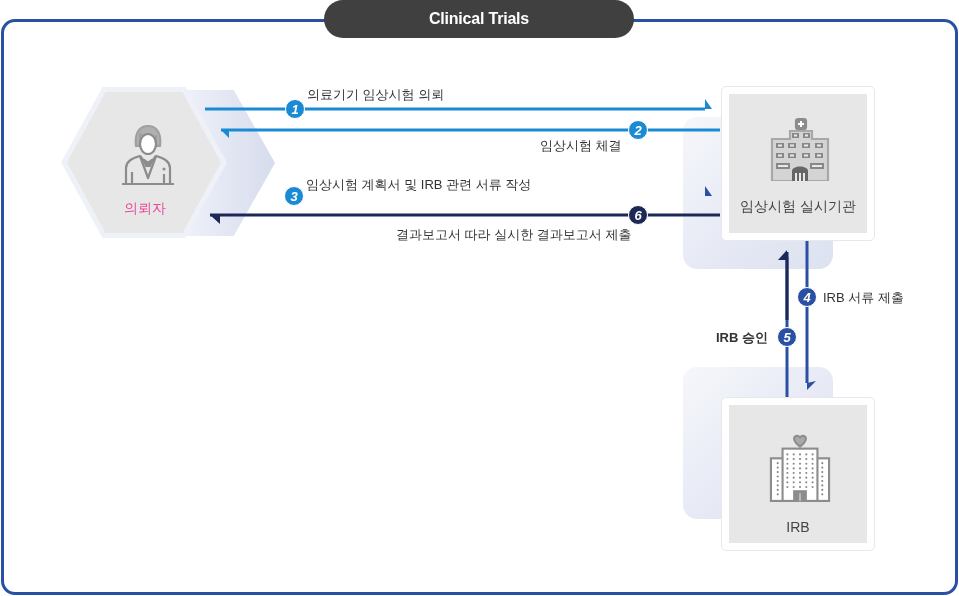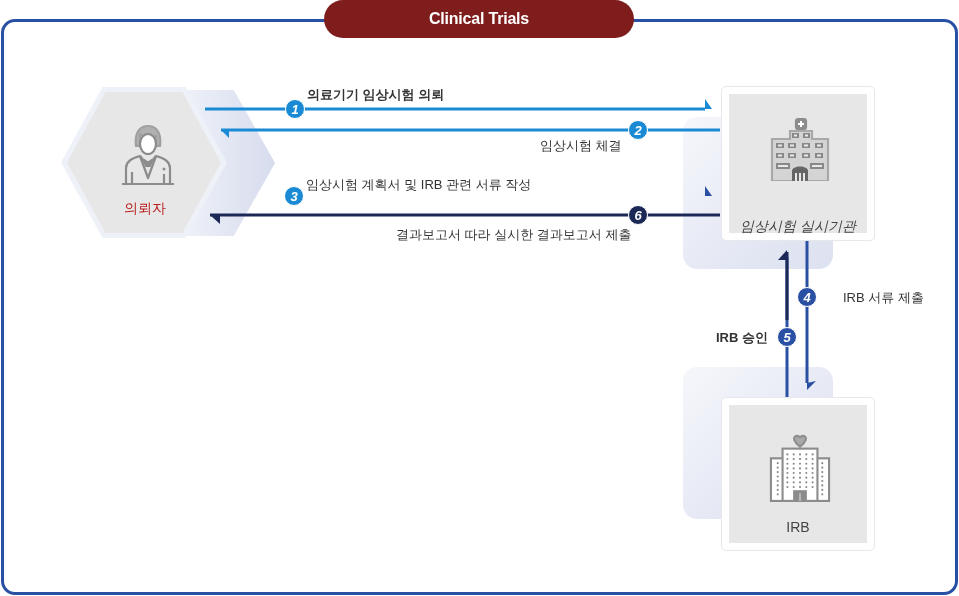--- a/index.html
+++ b/index.html
@@ -5,21 +5,21 @@
     * { box-sizing: border-box; margin: 0; padding: 0; }
     html, body { width: 959px; height: 596px; background: #ffffff; overflow: hidden; }
     body { position: relative; font-family: "DejaVu Sans", "Liberation Sans", sans-serif; color: #333; }
 
     .frame {
       position: absolute; left: 1px; top: 19px; width: 957px; height: 576px;
       border: 3px solid #2a50a4; border-radius: 14px; background: #fff;
     }
     .title-pill {
       position: absolute; left: 324px; top: 0px; width: 310px; height: 38px;
-      background: #7f1d1d; border-radius: 19px; color: #fff;
+      background: #404040; border-radius: 19px; color: #fff;
       display: flex; align-items: center; justify-content: center;
       font-family: "Liberation Sans", sans-serif; font-weight: bold; font-size: 16px;
       letter-spacing: -0.2px;
     }
 
     
     .hex-shadow {
       position: absolute; left: 110px; top: 90px; width: 165px; height: 146px;
       clip-path: polygon(25% 0, 75% 0, 100% 50%, 75% 100%, 25% 100%, 0 50%);
       background: linear-gradient(90deg, rgba(255,255,255,0) 0%, #eef1f8 45%, #d7dcee 100%);
@@ -30,21 +30,21 @@
       background: #eef1f8;
     }
     .hex-inner {
       position: absolute; left: 67px; top: 92px; width: 154px; height: 141px;
       clip-path: polygon(25% 0, 75% 0, 100% 50%, 75% 100%, 25% 100%, 0 50%);
       background: #e8e7e8;
     }
     .doctor-icon { position: absolute; left: 120px; top: 122px; width: 56px; height: 64px; }
     .label-doctor {
       position: absolute; left: 100px; top: 200px; width: 90px; text-align: center;
-      font-size: 14px; color: #b91c1c; font-family: "Liberation Sans", sans-serif;
+      font-size: 14px; color: #ec4899; font-family: "Liberation Sans", sans-serif;
     }
 
     
     .soft-bg {
       position: absolute; border-radius: 14px;
       background: linear-gradient(135deg, #f6f7fb 0%, #e2e6f3 70%, #dde2f0 100%);
     }
     .card {
       position: absolute; background: #fff; border: 1px solid #e6e8ee; border-radius: 5px;
     }
@@ -131,21 +131,21 @@
           <rect x="22" y="37.5" width="4" height="2"></rect>
           <rect x="36" y="37.5" width="4" height="2"></rect>
           <rect x="49" y="37.5" width="4" height="2"></rect>
         <rect x="10" y="48" width="10" height="2"></rect>
           <rect x="44" y="48" width="10" height="2"></rect>
         <rect x="27" y="56" width="2" height="8"></rect>
           <rect x="31" y="56" width="2" height="8"></rect>
           <rect x="35" y="56" width="2" height="8"></rect>
       </g>
     </svg>
-    <div class="card-label" style="top:124px;font-style:italic;">임상시험 실시기관</div>
+    <div class="card-label" style="top:104px;">임상시험 실시기관</div>
   </div>
 </div>
 
 <div class="soft-bg" style="left:683px; top:367px; width:150px; height:152px;"></div>
 <div class="card" style="left:721px; top:397px; width:154px; height:154px;">
   <div class="card-inner">
     <svg viewBox="0 0 64 72" style="position:absolute; left:40px; top:28px; width:62px; height:70px;">
       <g fill="#fff" stroke="#8c8c8c" stroke-width="2.2">
         <path d="M32 14 C26 10 24 4 28 3 C30 2 32 4 32 5 C32 4 34 2 36 3 C40 4 38 10 32 14 Z" fill="#a8a8a8" stroke="#8c8c8c"></path>
         <rect x="2" y="26" width="14" height="44"></rect>
@@ -257,18 +257,18 @@
   </g>
 </svg>
 
 <div class="badge" style="left:285px; top:99px; background:#1a8ad4;">1</div>
 <div class="badge" style="left:628px; top:120px; background:#1a8ad4;">2</div>
 <div class="badge" style="left:284px; top:186px; background:#1a8ad4;">3</div>
 <div class="badge" style="left:628px; top:205px; background:#1c2856;">6</div>
 <div class="badge" style="left:797px; top:287px; background:#2a50a4;">4</div>
 <div class="badge" style="left:777px; top:327px; background:#2a50a4;">5</div>
 
-<div class="step-label" style="left:307px; top:86px;font-weight:bold;">의료기기 임상시험 의뢰</div>
+<div class="step-label" style="left:307px; top:86px;">의료기기 임상시험 의뢰</div>
 <div class="step-label" style="left:540px; top:137px;text-align:right;">임상시험 체결</div>
 <div class="step-label" style="left:306px; top:176px;">임상시험 계획서 및 IRB 관련 서류 작성</div>
 <div class="step-label" style="left:396px; top:226px;">결과보고서 따라 실시한 결과보고서 제출</div>
-<div class="step-label" style="left:823px; top:289px;margin-left:20px;">IRB 서류 제출</div>
+<div class="step-label" style="left:823px; top:289px;">IRB 서류 제출</div>
 <div class="step-label" style="left:716px; top:329px;font-weight:bold;">IRB 승인</div>
 
 </body></html>

